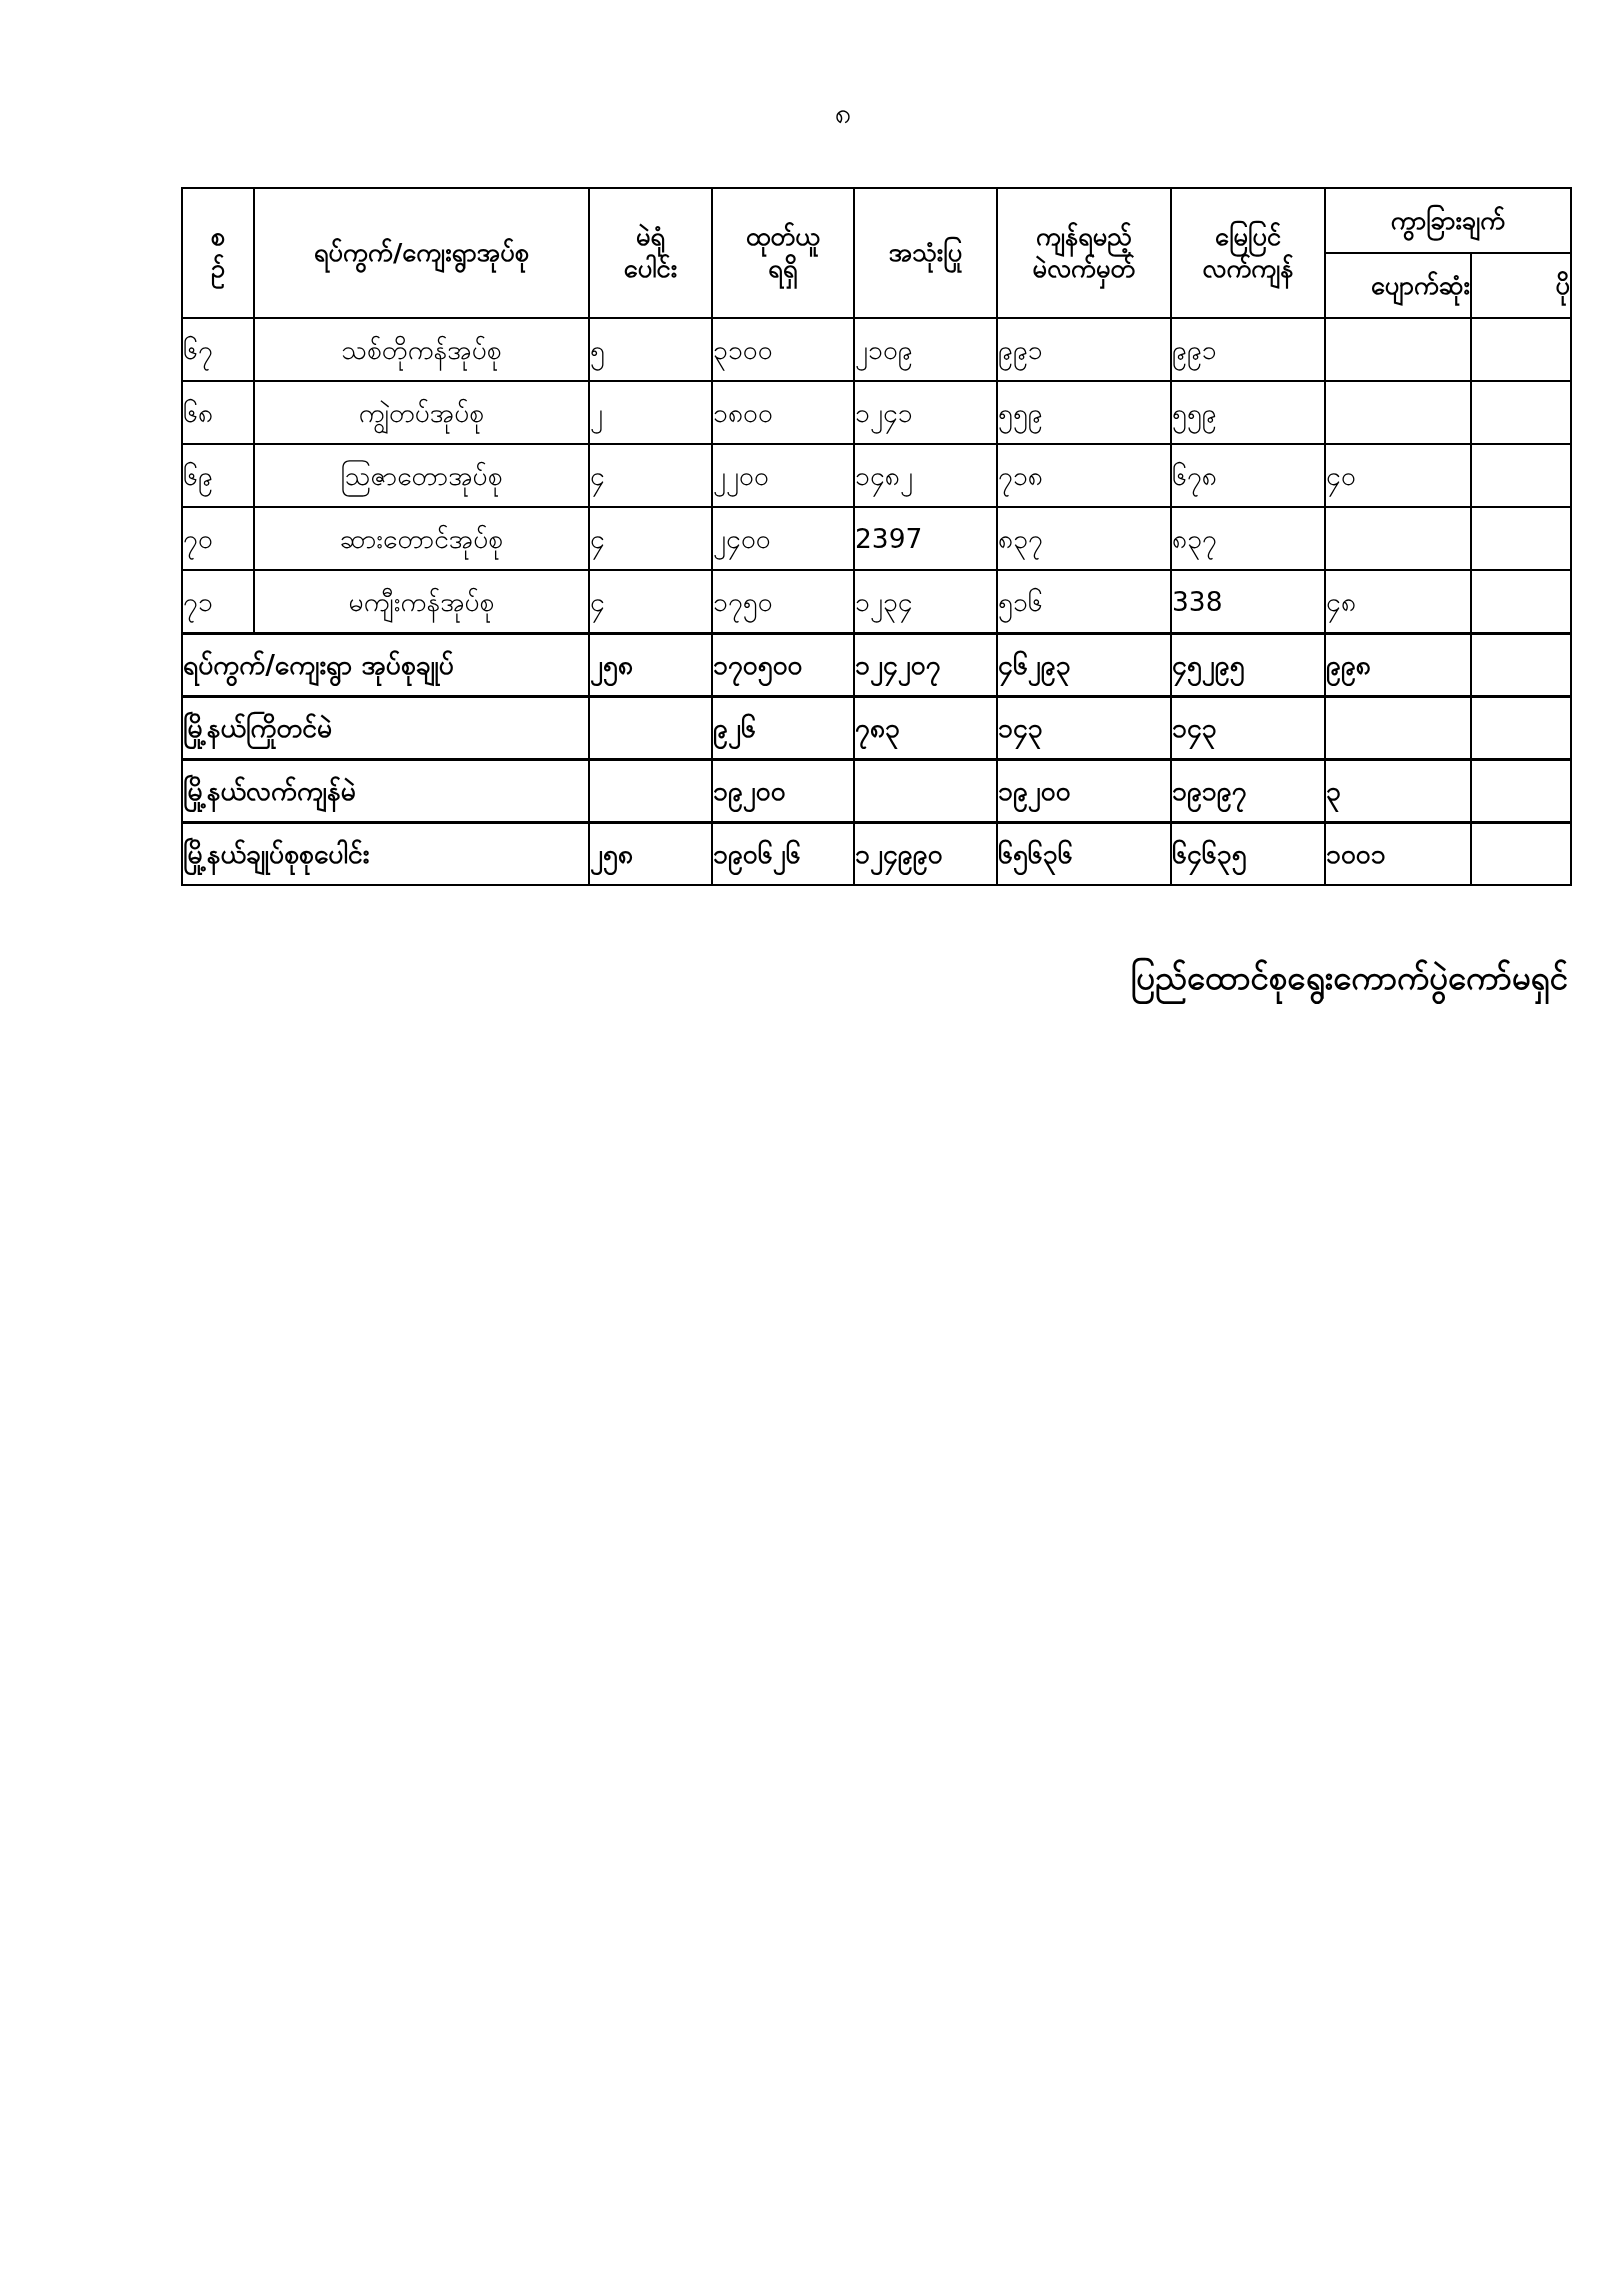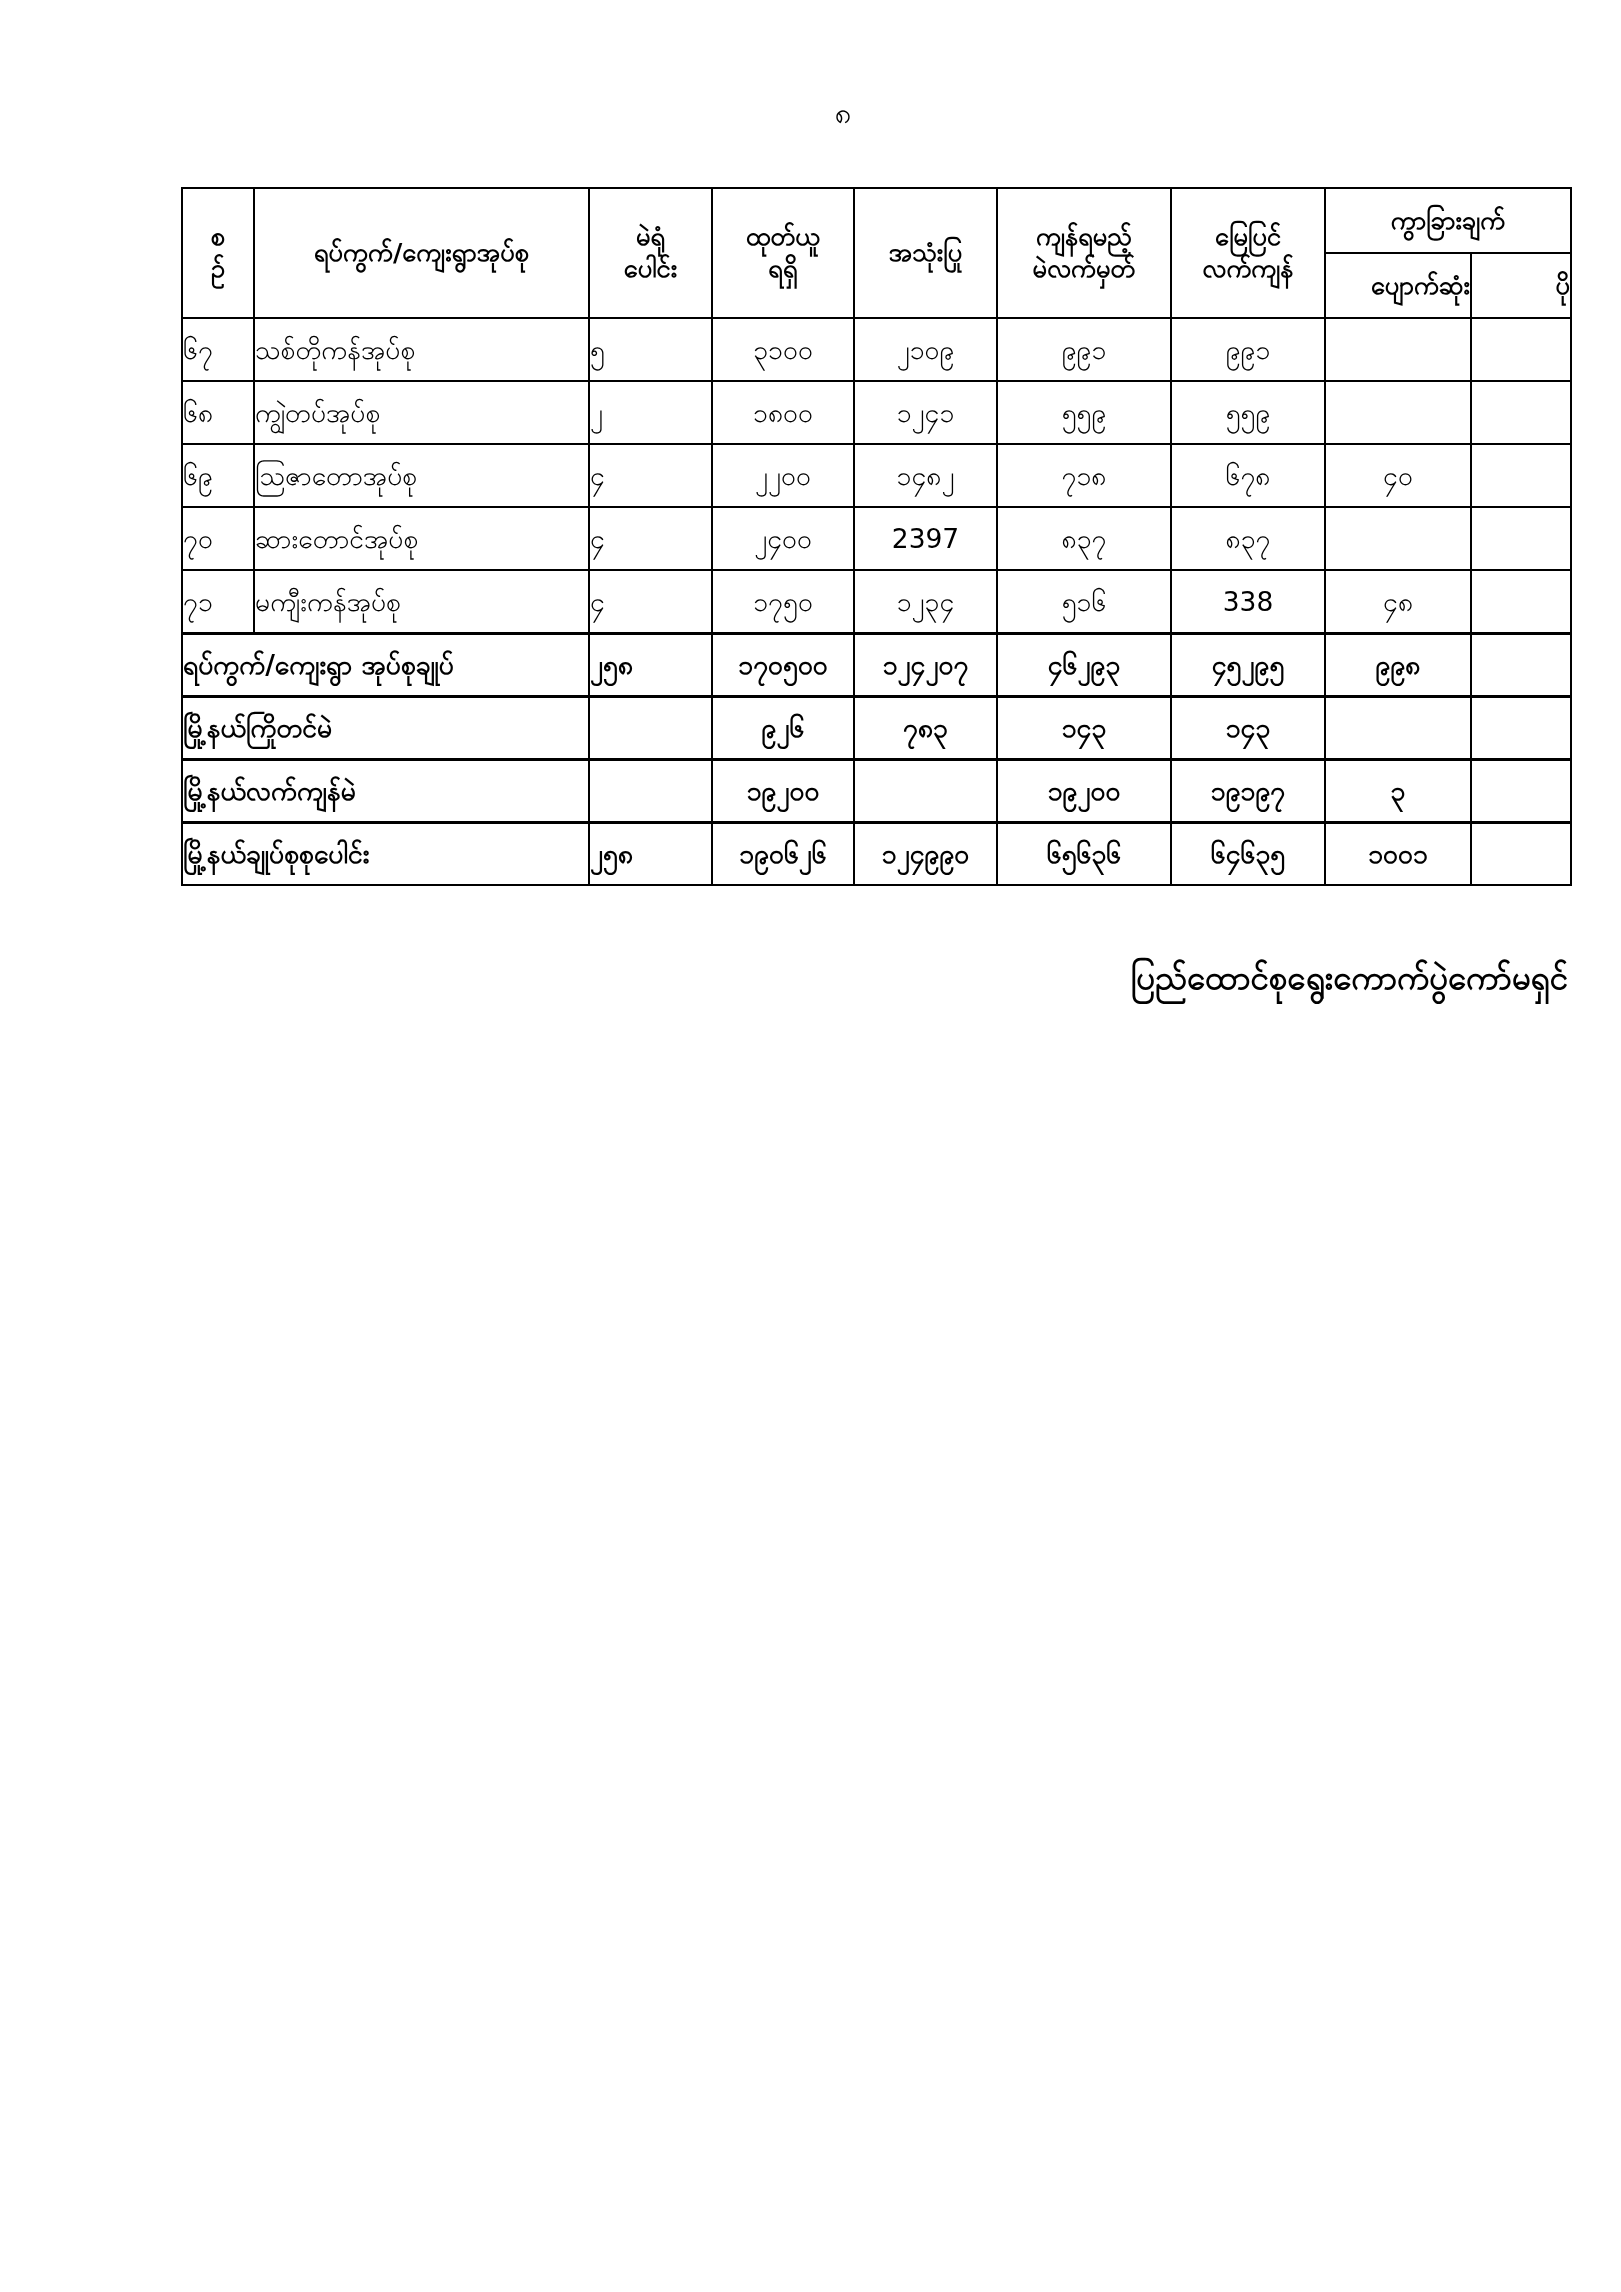--- a/index.html
+++ b/index.html
@@ -37,22 +37,22 @@
   table.main th {
     font-weight: bold;
     text-align: center;
     font-size: 25.5px;
   }
   tr.hr1 > th { height: 63px; }
   tr.hr2 > th { height: 63px; text-align: right; }
   tr.datarow > td { height: 61px; }
   tr.sumrow > td { height: 60px; font-weight: bold; border-top-width: 3.9px; }
   td.ctr { text-align: left; }
-  td.num { text-align: center; padding-right: 21.6px; }
-  td.name { text-align: left; padding-left: 13.7px; }
+  td.num { text-align: left; padding-right: 21.6px; }
+  td.name { text-align: center; padding-left: 13.7px; }
   td.label { text-align: left; }
   .footer {
     position: absolute;
     top: 956px;
     right: 53px;
     font-size: 33px;
     font-weight: bold;
   }
 </style>
 </head>

